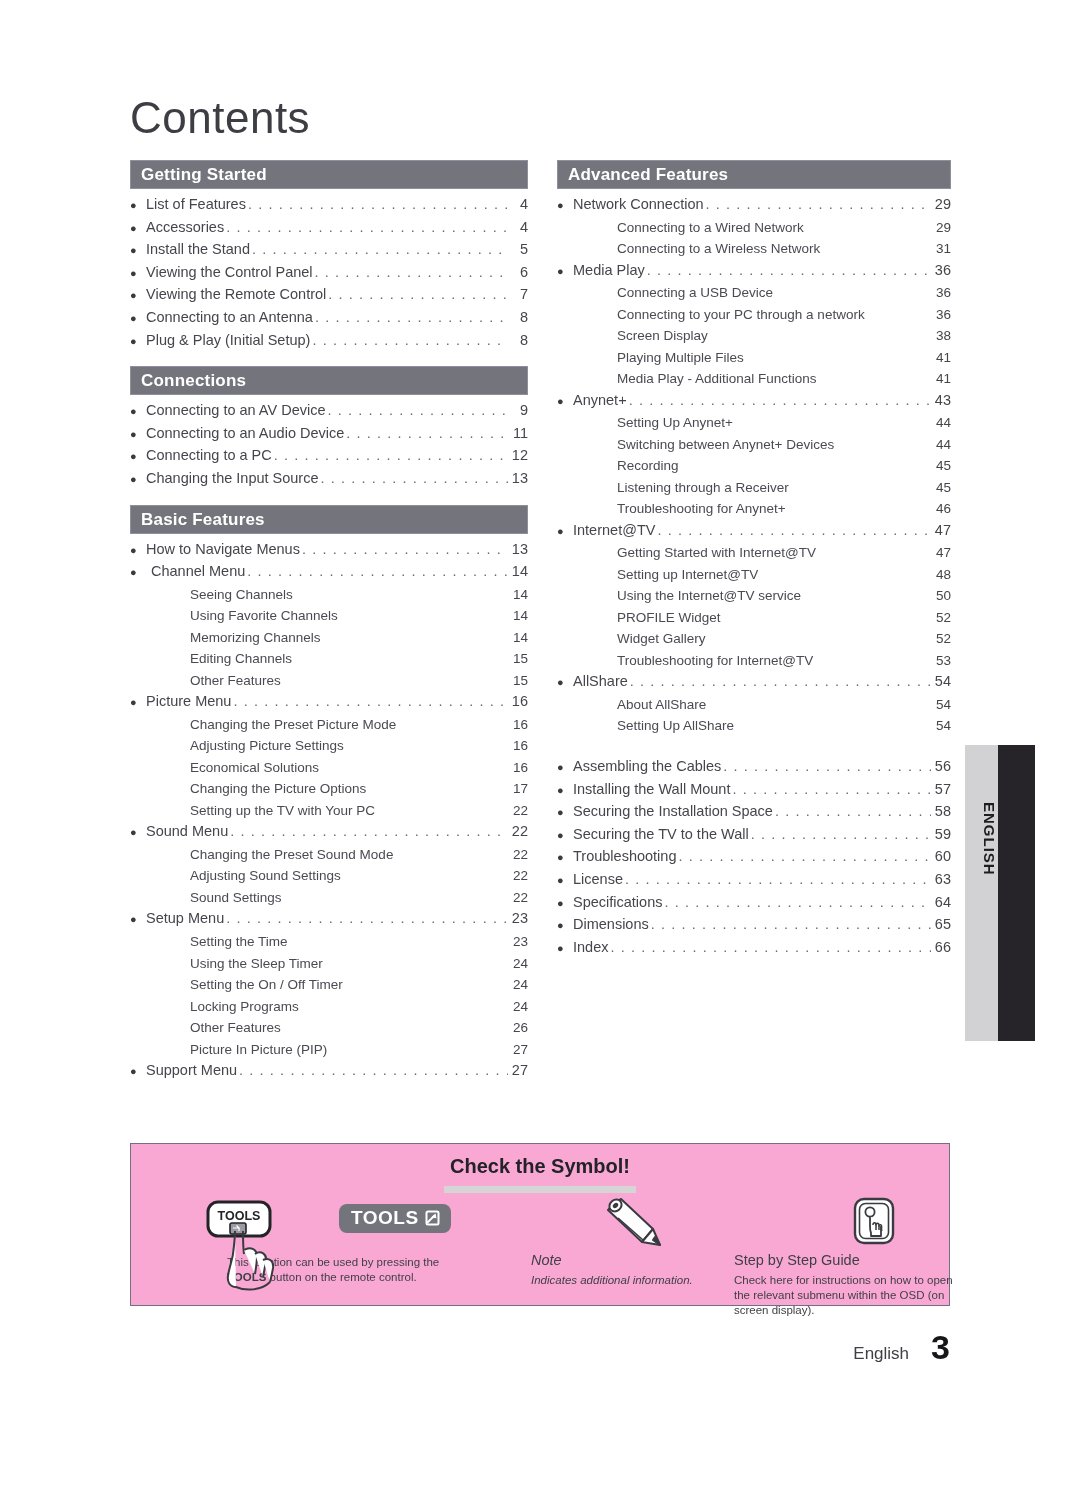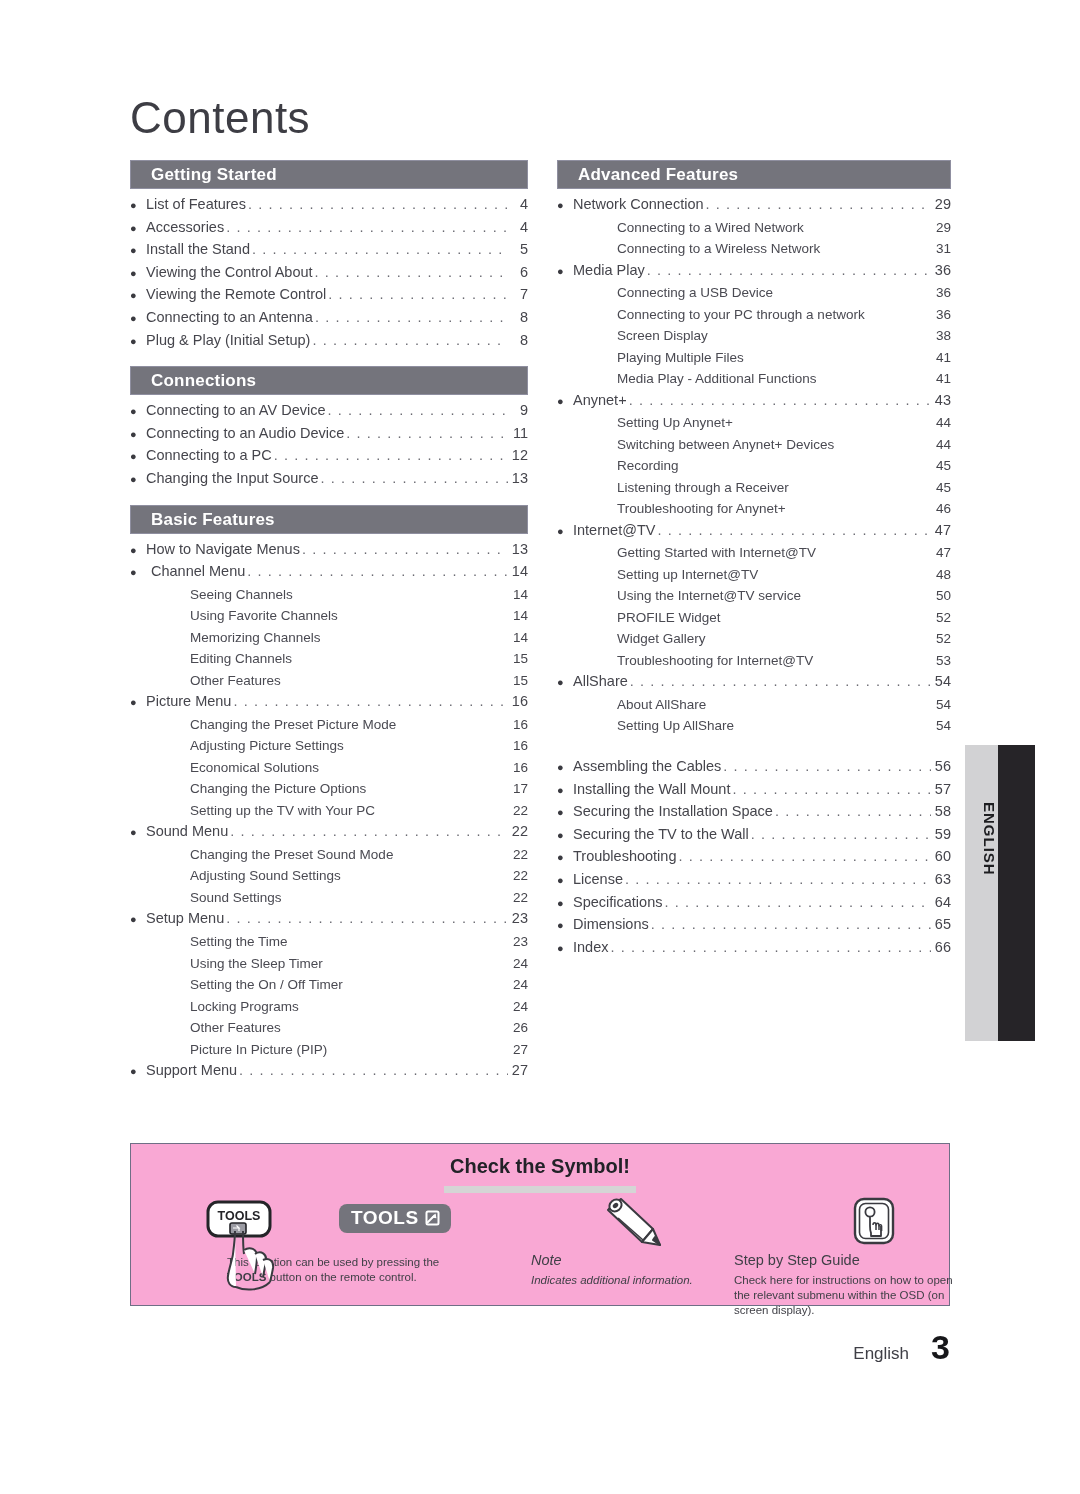--- a/index.html
+++ b/index.html
@@ -44,21 +44,21 @@
   .col-right { left: 557px;  width: 394px; }
 
   
   .section { margin-bottom: 14px; }
   .section-header {
     background: #74747c;
     color: #ffffff;
     font-size: 17px;
     font-weight: 700;
     letter-spacing: 0.2px;
-    padding: 5px 0 6px 20px;
+    padding: 5px 0 6px 10px;
     box-sizing: border-box;
     height: 29px;
     line-height: 18px;
     border: 1px solid #8f8fa0;
   }
   .section-body { padding-top: 5px; }
 
   
   .toc-item {
     display: flex;
@@ -285,21 +285,21 @@
             <span class="pnum">4</span>
           </div>
           <div class="toc-item">
             <span class="bullet">●</span>
             <span class="label">Install the Stand</span>
             <span class="leader">. . . . . . . . . . . . . . . . . . . . . . . . . . . . . . . . . . . . . . . . . . . . . . . . . . . . . . . . . . . . . . . . . . . . . . . . . . . . . . . </span>
             <span class="pnum">5</span>
           </div>
           <div class="toc-item">
             <span class="bullet">●</span>
-            <span class="label">Viewing the Control About</span>
+            <span class="label">Viewing the Control Panel</span>
             <span class="leader">. . . . . . . . . . . . . . . . . . . . . . . . . . . . . . . . . . . . . . . . . . . . . . . . . . . . . . . . . . . . . . . . . . . . . . . . . . . . . . . </span>
             <span class="pnum">6</span>
           </div>
           <div class="toc-item">
             <span class="bullet">●</span>
             <span class="label">Viewing the Remote Control</span>
             <span class="leader">. . . . . . . . . . . . . . . . . . . . . . . . . . . . . . . . . . . . . . . . . . . . . . . . . . . . . . . . . . . . . . . . . . . . . . . . . . . . . . . </span>
             <span class="pnum">7</span>
           </div>
           <div class="toc-item">

